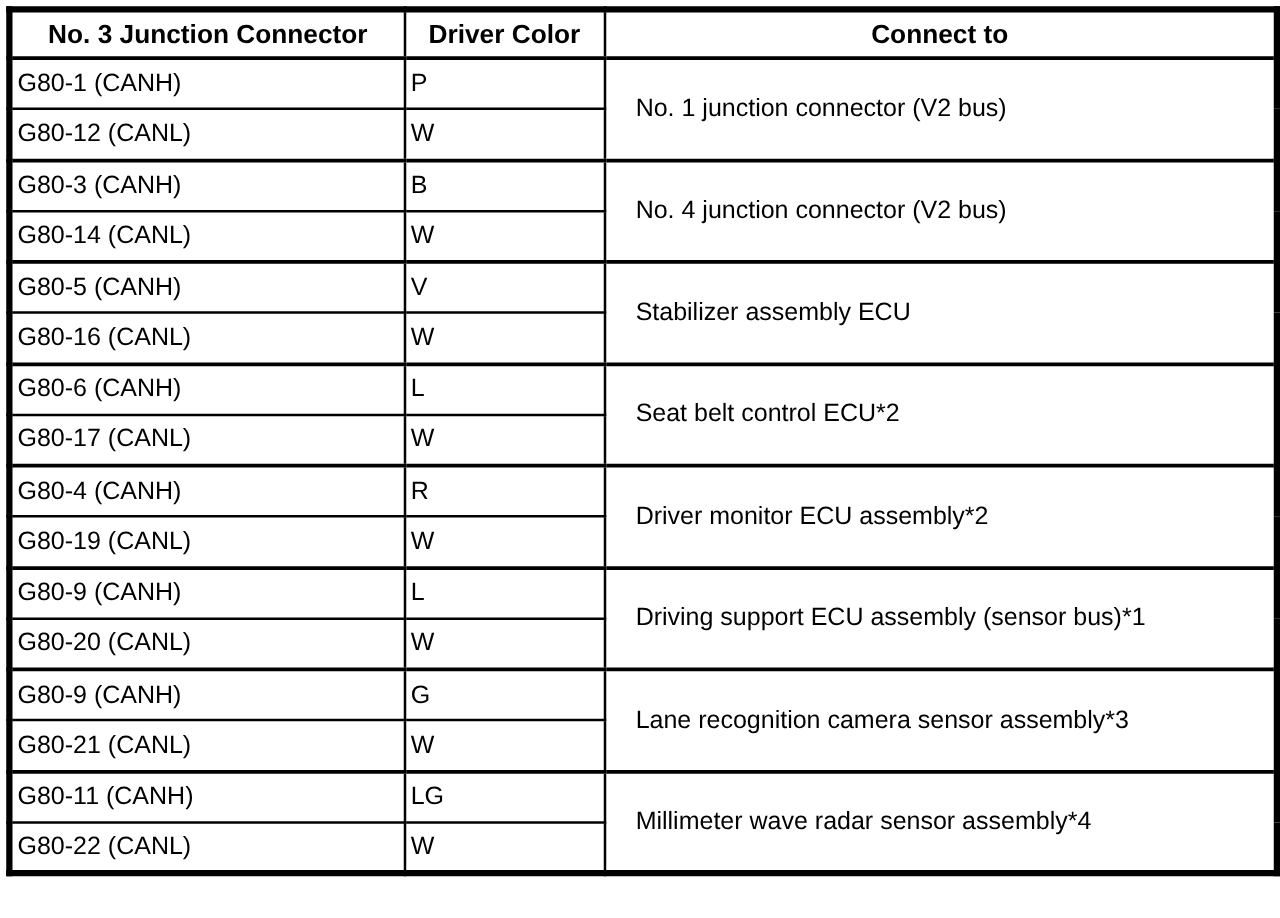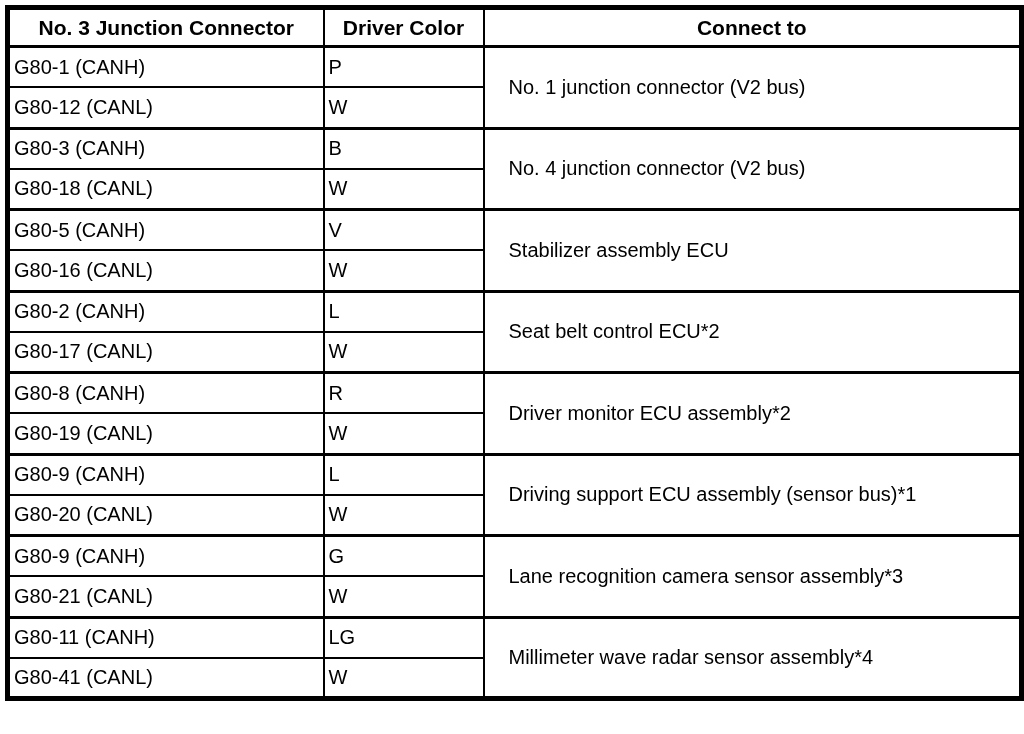--- a/index.html
+++ b/index.html
@@ -86,43 +86,43 @@
         <tr>
           <td class="pin-cell">G80-12 (CANL)</td>
           <td class="color-cell">W</td>
         </tr>
         <tr class="group-start">
           <td class="pin-cell">G80-3 (CANH)</td>
           <td class="color-cell">B</td>
           <td class="connect-cell" rowspan="2">No. 4 junction connector (V2 bus)</td>
         </tr>
         <tr>
-          <td class="pin-cell">G80-18 (CANL)</td>
+          <td class="pin-cell">G80-14 (CANL)</td>
           <td class="color-cell">W</td>
         </tr>
         <tr class="group-start">
           <td class="pin-cell">G80-5 (CANH)</td>
           <td class="color-cell">V</td>
           <td class="connect-cell" rowspan="2">Stabilizer assembly ECU</td>
         </tr>
         <tr>
           <td class="pin-cell">G80-16 (CANL)</td>
           <td class="color-cell">W</td>
         </tr>
         <tr class="group-start">
-          <td class="pin-cell">G80-2 (CANH)</td>
+          <td class="pin-cell">G80-6 (CANH)</td>
           <td class="color-cell">L</td>
           <td class="connect-cell" rowspan="2">Seat belt control ECU*2</td>
         </tr>
         <tr>
           <td class="pin-cell">G80-17 (CANL)</td>
           <td class="color-cell">W</td>
         </tr>
         <tr class="group-start">
-          <td class="pin-cell">G80-8 (CANH)</td>
+          <td class="pin-cell">G80-4 (CANH)</td>
           <td class="color-cell">R</td>
           <td class="connect-cell" rowspan="2">Driver monitor ECU assembly*2</td>
         </tr>
         <tr>
           <td class="pin-cell">G80-19 (CANL)</td>
           <td class="color-cell">W</td>
         </tr>
         <tr class="group-start">
           <td class="pin-cell">G80-9 (CANH)</td>
           <td class="color-cell">L</td>
@@ -140,18 +140,18 @@
         <tr>
           <td class="pin-cell">G80-21 (CANL)</td>
           <td class="color-cell">W</td>
         </tr>
         <tr class="group-start">
           <td class="pin-cell">G80-11 (CANH)</td>
           <td class="color-cell">LG</td>
           <td class="connect-cell" rowspan="2">Millimeter wave radar sensor assembly*4</td>
         </tr>
         <tr>
-          <td class="pin-cell">G80-41 (CANL)</td>
+          <td class="pin-cell">G80-22 (CANL)</td>
           <td class="color-cell">W</td>
         </tr>
       </tbody>
   </table>
 </div>
 
 </body></html>

